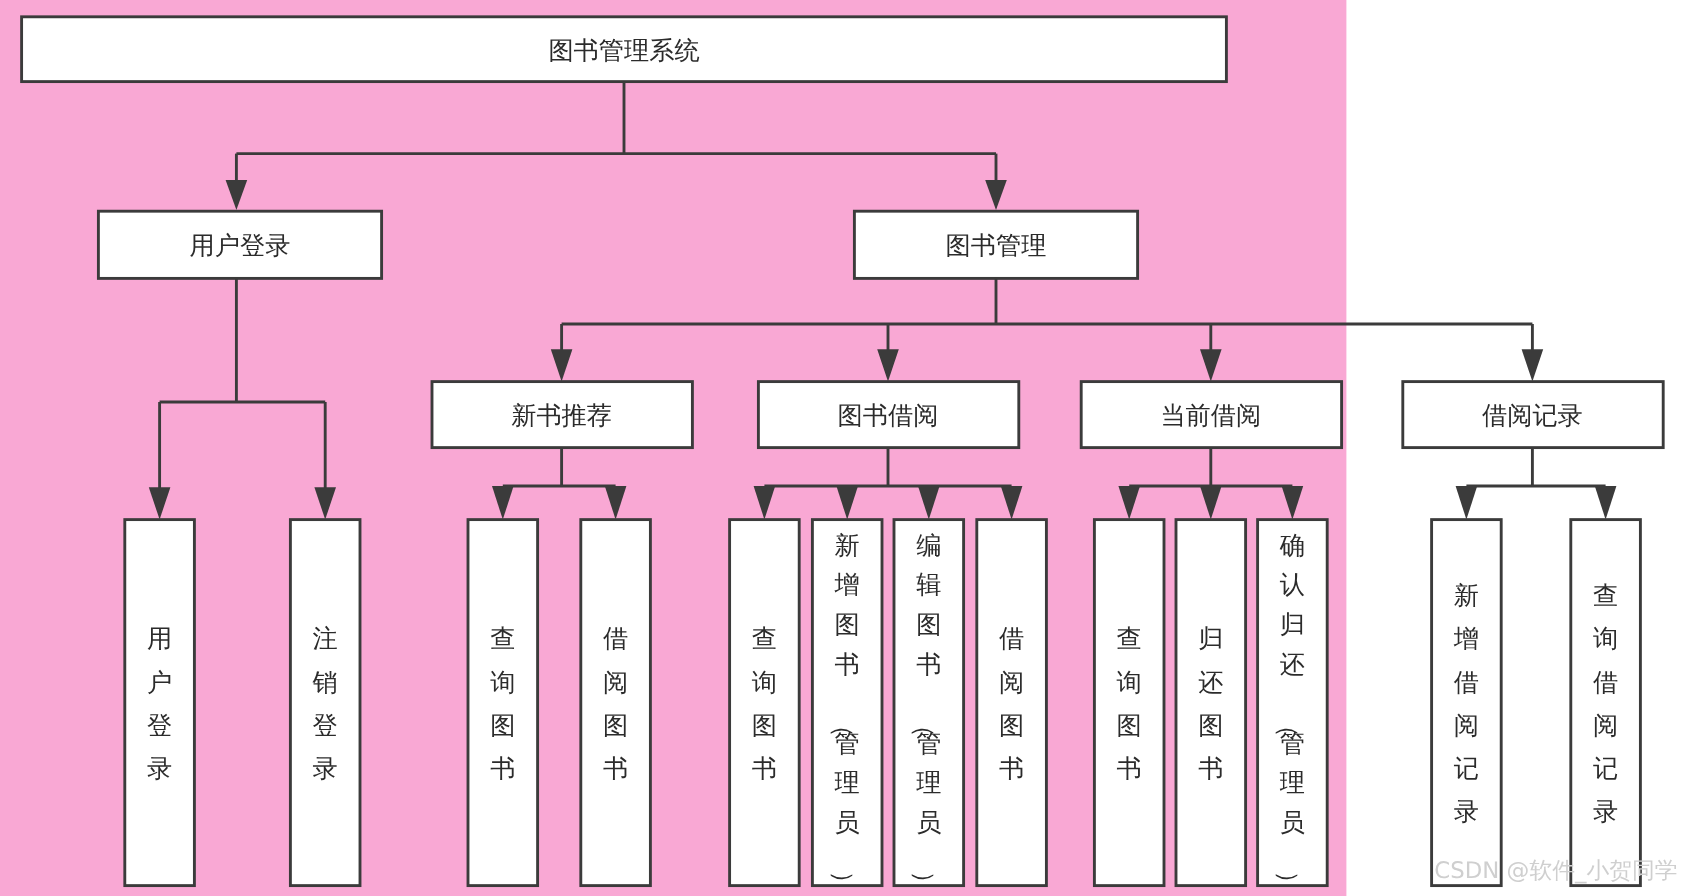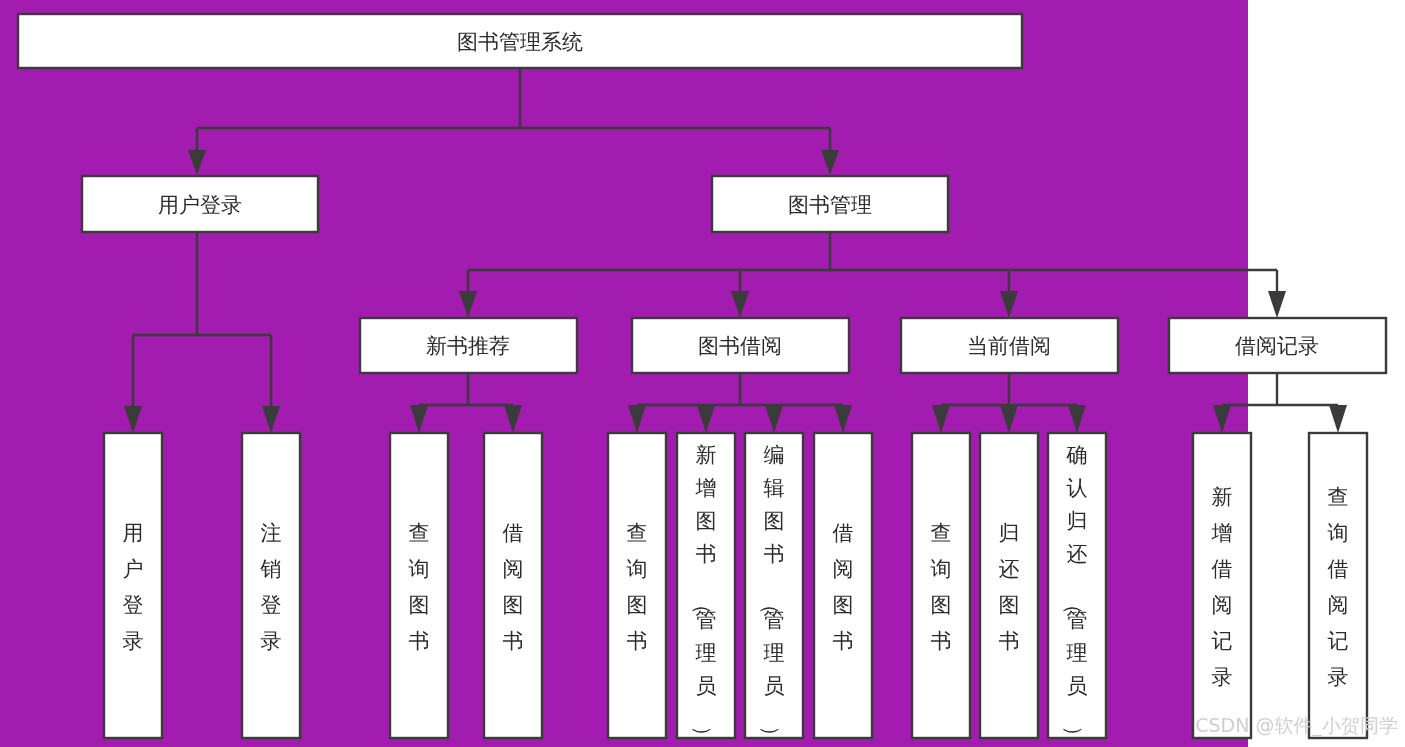--- a/index.html
+++ b/index.html
@@ -9,23 +9,23 @@
     background: #ffffff;
   }
   body {
     width: 1405px;
     height: 747px;
     overflow: hidden;
     font-family: "DejaVu Sans", "Liberation Sans", sans-serif;
   }
   #diagram-root {
     position: relative;
-    width: 1248px;
+    width: 1122px;
     height: 747px;
-    background: #a21caf;
+    background: #f9a8d4;
   }
   svg#diagram-svg {
     position: absolute;
     left: 0;
     top: 0;
     width: 1405px;
     height: 747px;
     display: block;
   }
   .node-box {

